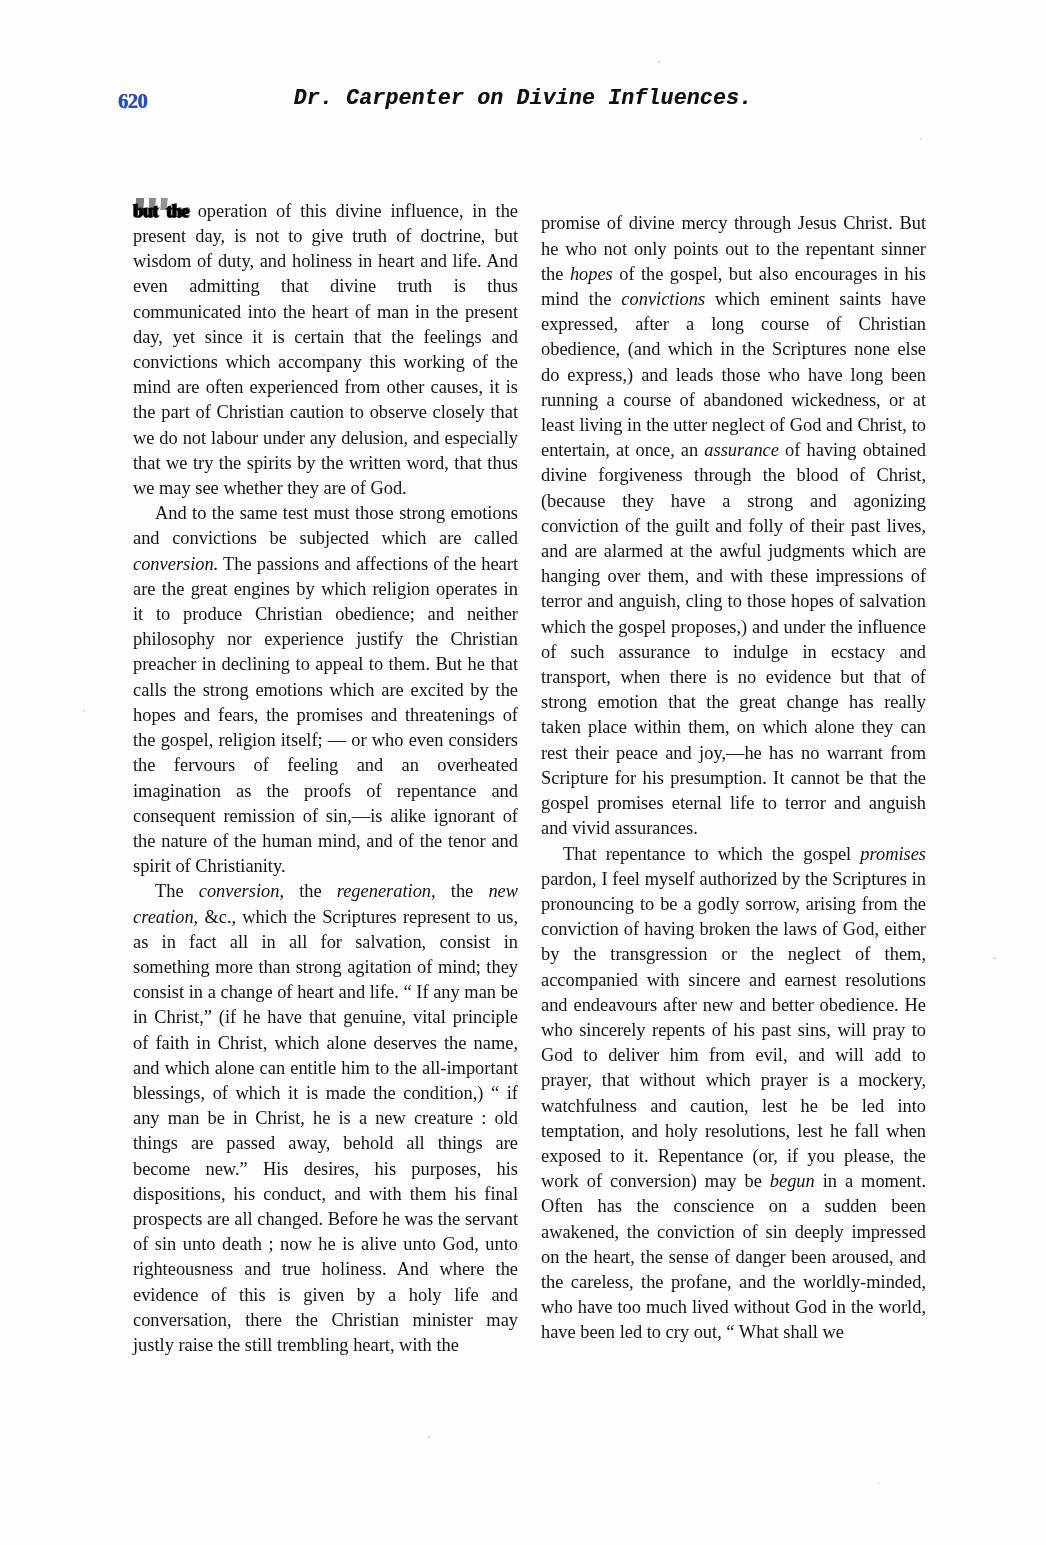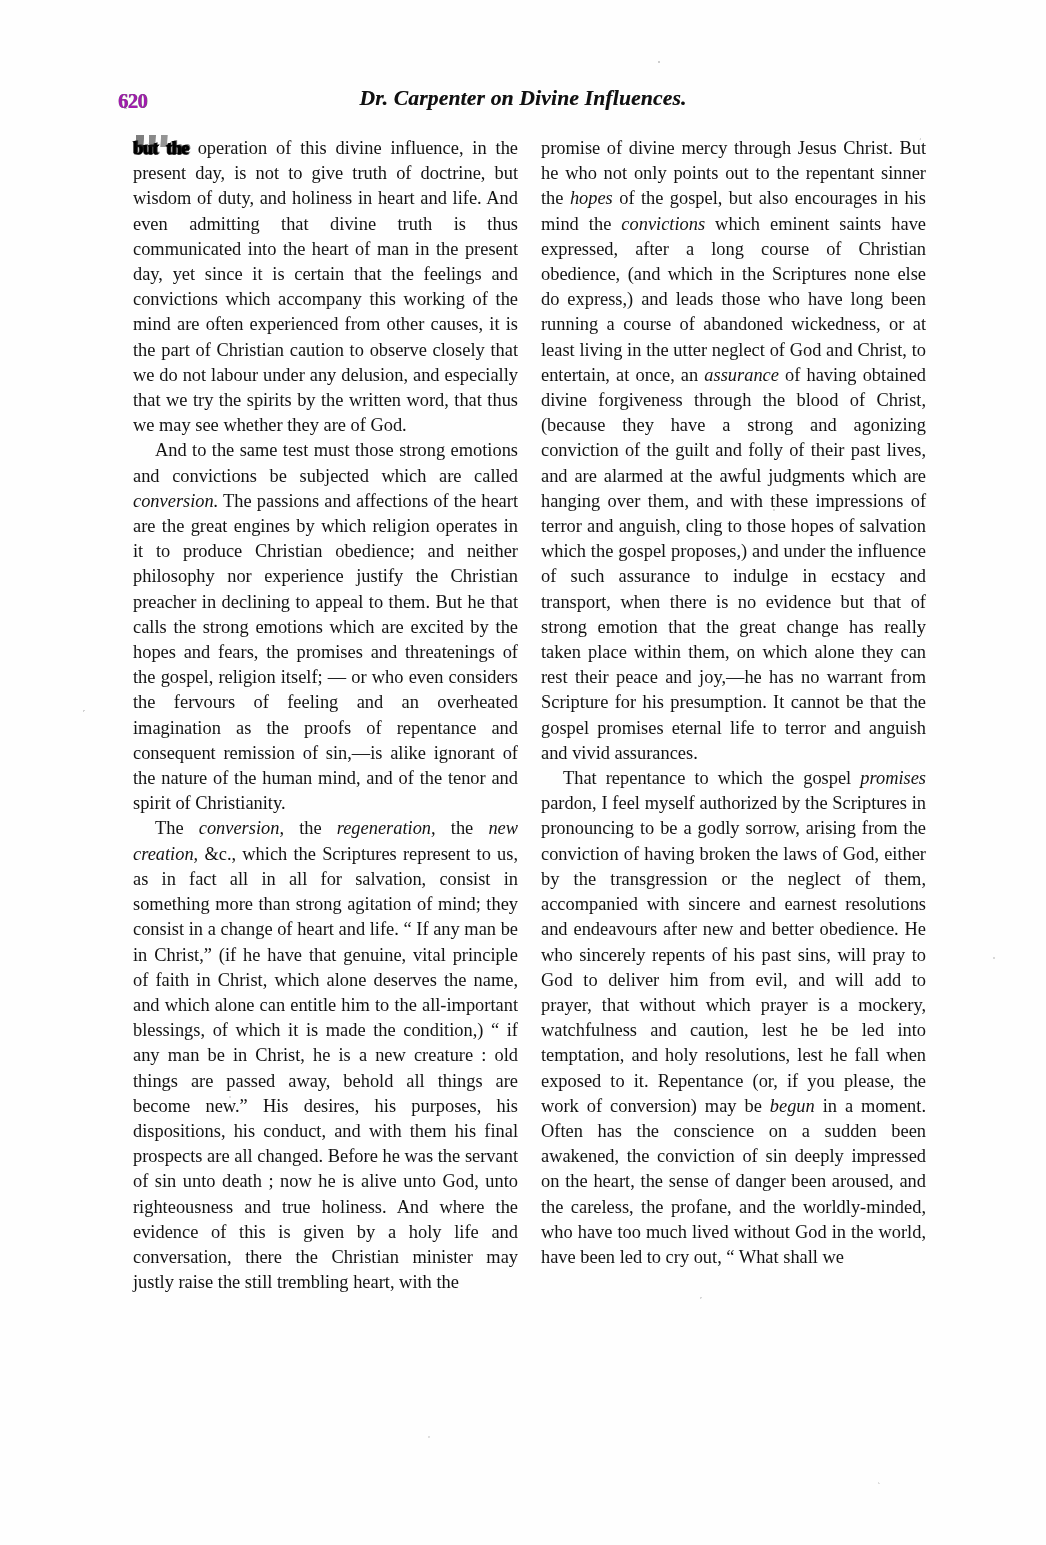--- a/index.html
+++ b/index.html
@@ -53,47 +53,48 @@
     height: 34px;
   }
   #folio {
     position: absolute;
     left: 0;
     top: 4px;
     font-family: "Liberation Serif", "DejaVu Serif", serif;
     font-weight: 700;
     font-size: 20.5px;
     letter-spacing: -0.5px;
-    color: #a21caf;
+    color: #1d4ed8;
     text-shadow: 0.4px 0.3px 0 rgba(0,0,0,.55), -0.3px 0.4px 0 rgba(0,0,0,.3);
   }
   #head-title {
     position: absolute;
     left: 0;
     right: 0;
     top: 0;
     text-align: center;
-    font-family: Liberation Serif, serif;
+    font-family: Liberation Mono, monospace;
     font-style: italic;
     font-weight: 700;
     font-size: 21.5px;
     letter-spacing: 0.2px;
     color: #101010;
     text-shadow: 0.35px 0.25px 0 rgba(0,0,0,.5);
   }
 
   
   #columns {
     position: absolute;
     left: 133px;
     top: 136px;
     width: 793px;
     height: 1285px;
     display: flex;
     justify-content: space-between;
+    align-items: center;
   }
   .column {
     width: 385px;
     font-size: 18.4px;
     line-height: 25.2px;
     text-align: justify;
     text-justify: inter-word;
     hyphens: none;
     color: #131313;
   }

